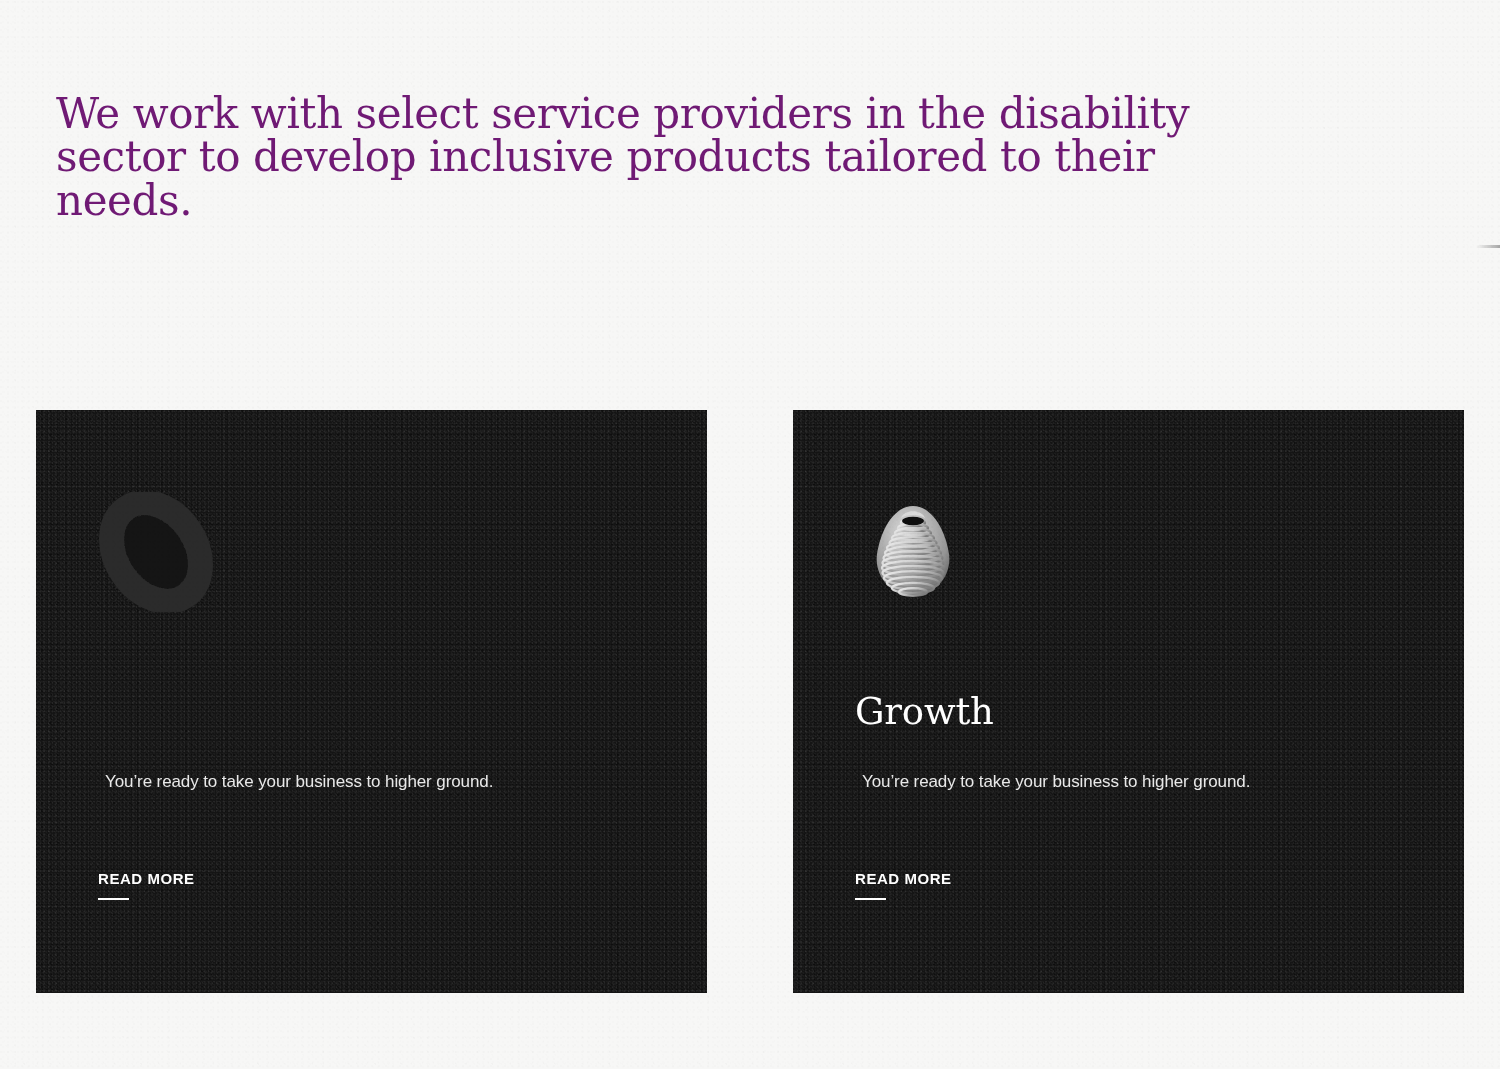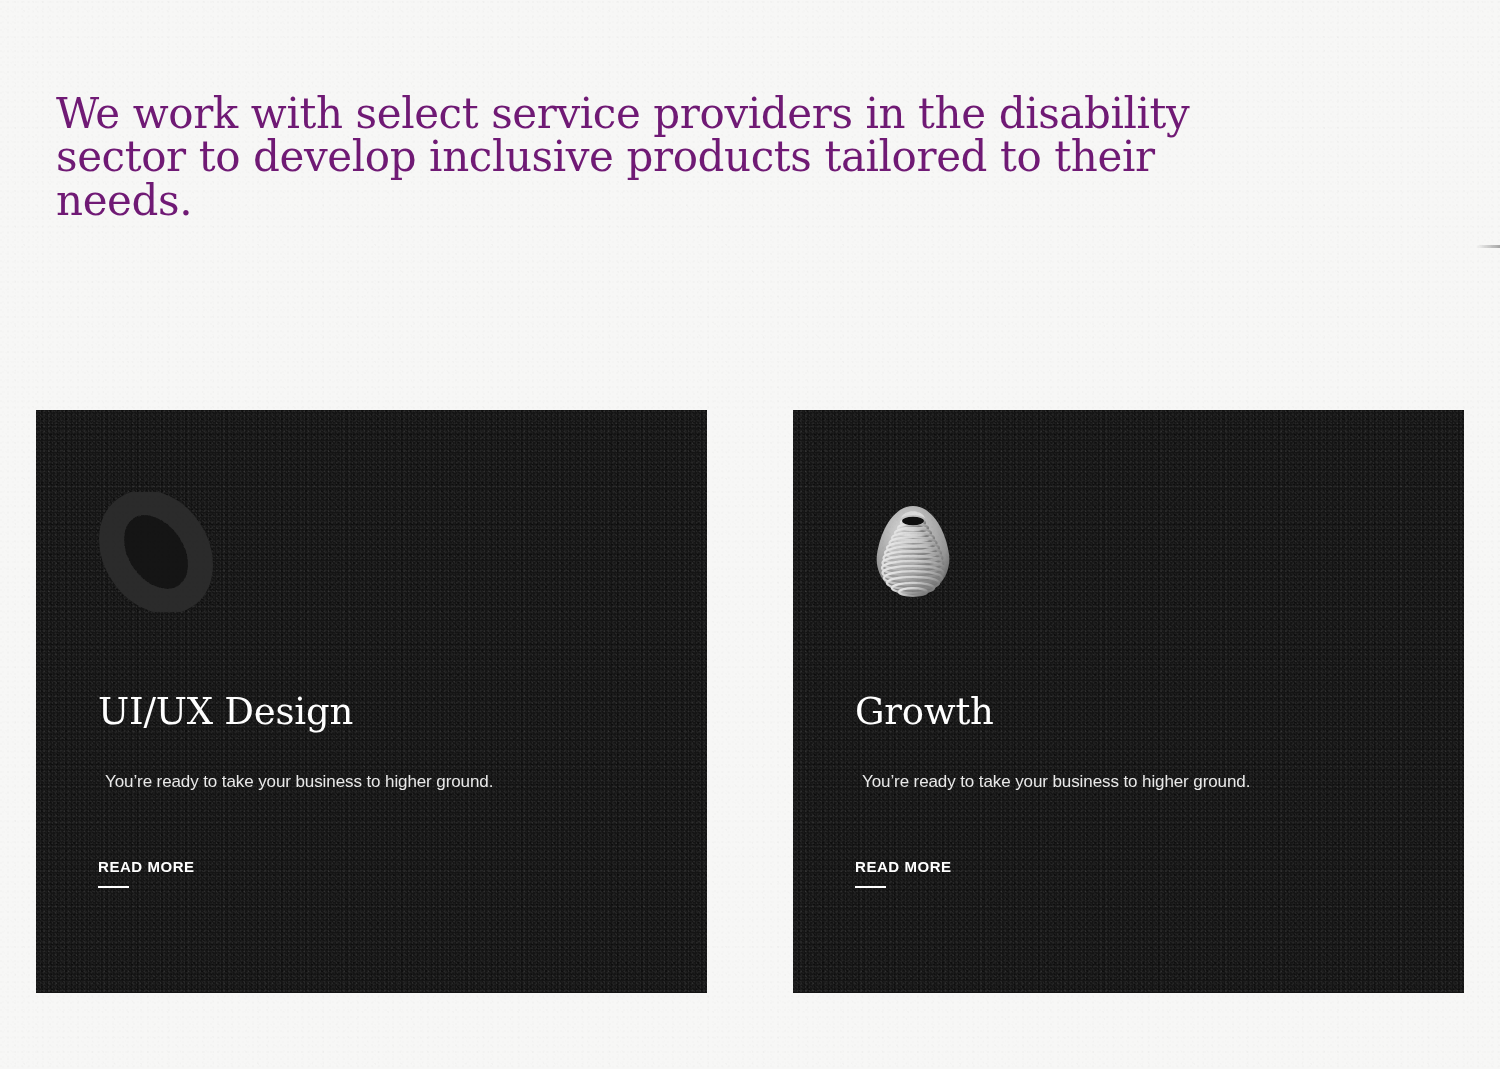--- a/index.html
+++ b/index.html
@@ -121,21 +121,21 @@
     font-size:17px;
     line-height:1.4;
     letter-spacing:-0.1px;
     color:#e9e9e9;
     margin-left:7px;
   }
 
   .card-cta{
     position:absolute;
     left:62px;
-    top:448px;
+    top:460px;
     display:inline-block;
     cursor:pointer;
     user-select:none;
   }
   .card-cta .cta-label{
     display:block;
     font-family:"Liberation Sans", sans-serif;
     font-weight:700;
     font-size:15px;
     letter-spacing:.55px;
@@ -298,21 +298,20 @@
                     <line x1="60" y1="7" x2="60" y2="30"></line>
                   </g>
               </g>
             </g>
 
             <ellipse cx="60" cy="60" rx="27" ry="40" fill="#151515"></ellipse>
           </g>
         </svg>
       </div>
 
-      <h2 class="card-title">UI/UX Design</h2>
 
       <p class="card-desc">You’re ready to take your business to higher ground.</p>
 
       <a class="card-cta">
         <span class="cta-label">READ MORE</span>
         <span class="cta-rule"></span>
       </a>
 
     </div>
   </article>

